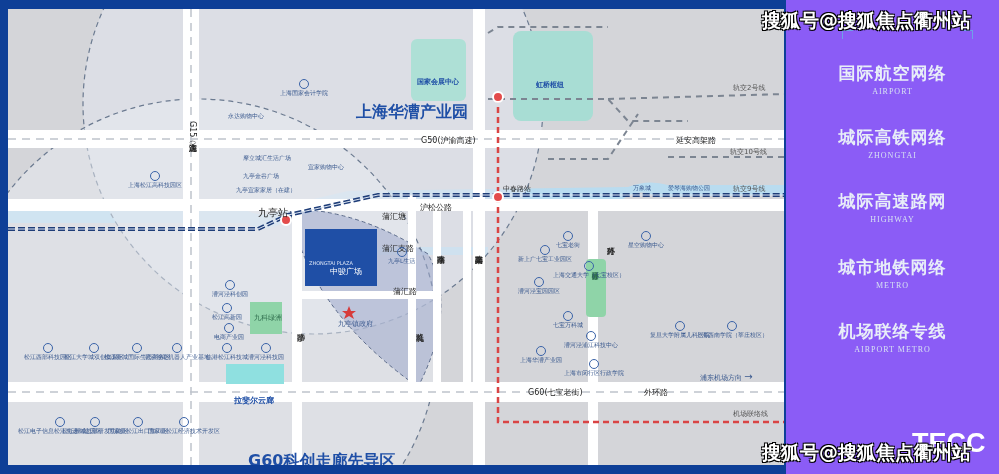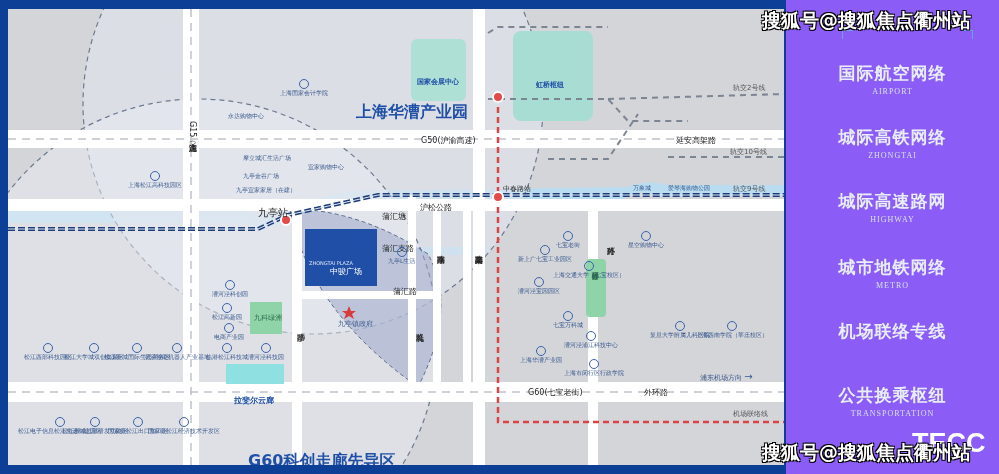--- a/index.html
+++ b/index.html
@@ -171,22 +171,19 @@
   <div class="cat" style="top:190px;">
       <div class="zh">城际高速路网</div>
       <div class="en">HIGHWAY</div>
     </div>
   <div class="cat" style="top:256px;">
       <div class="zh">城市地铁网络</div>
       <div class="en">METRO</div>
     </div>
   <div class="cat" style="top:320px;">
       <div class="zh">机场联络专线</div>
-    </div>
-  <div class="cat" style="top:384px;">
-      <div class="zh">公共换乘枢纽</div>
-      <div class="en">TRANSPORTATION</div>
+      <div class="en">AIRPORT METRO</div>
     </div>
 </div>
 <div class="tecc">TECC</div>
 
 <div class="wm" style="left:762px;top:8px;">搜狐号@搜狐焦点衢州站</div>
 <div class="wm" style="left:762px;top:440px;">搜狐号@搜狐焦点衢州站</div>
 
 </body></html>

